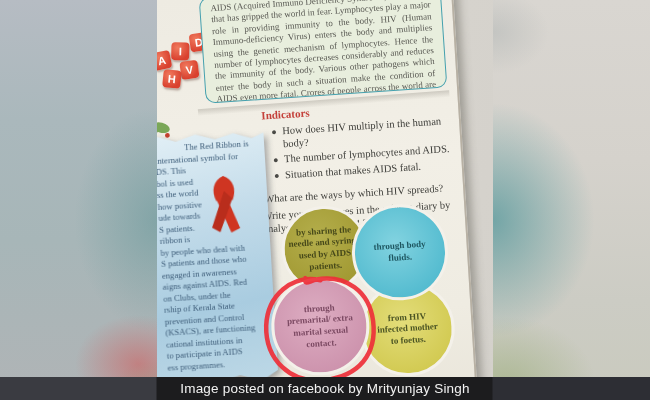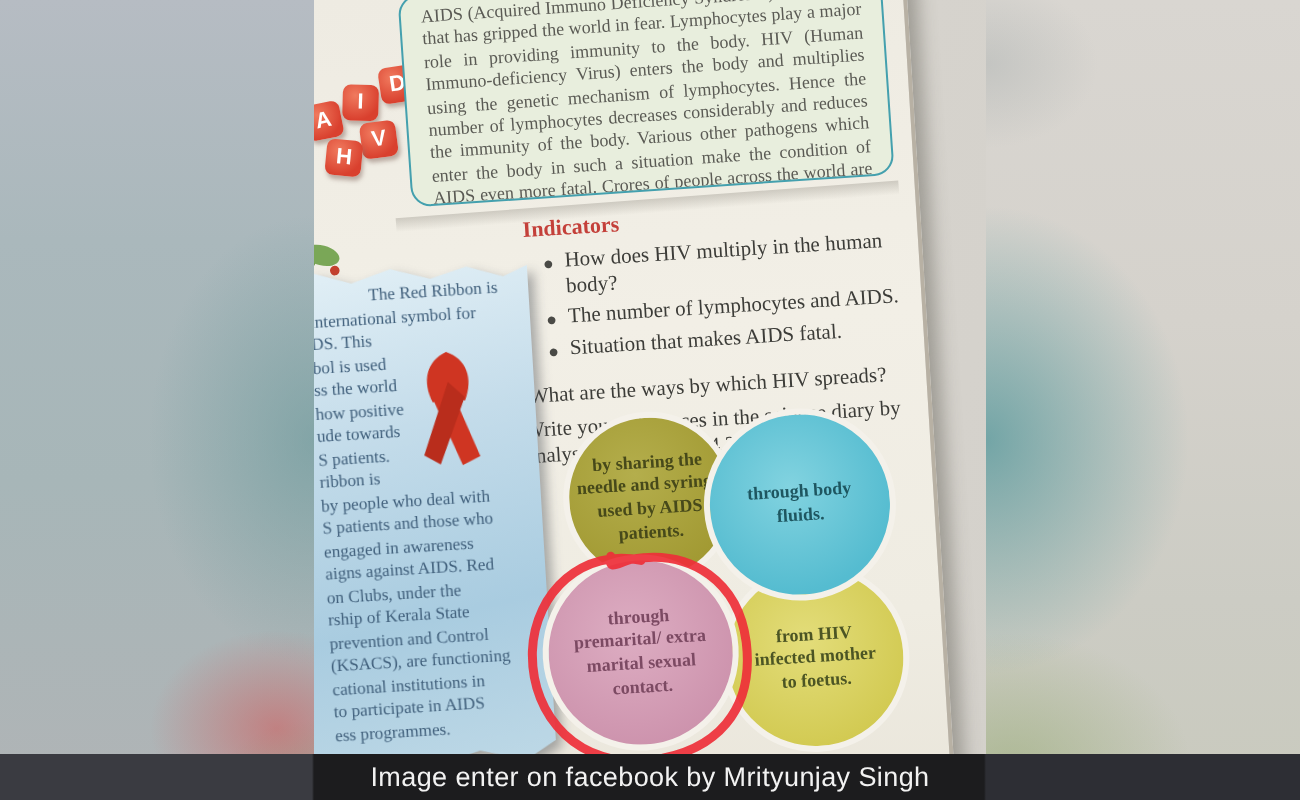--- a/index.html
+++ b/index.html
@@ -192,16 +192,16 @@
             <path d="M11 25 L 19 17 L 33 55 L 24 59 Z" fill="#cf3522"></path>
             <path d="M27 25 L 19 17 L 5 53 L 13 58 Z" fill="#b92d1c"></path>
           </svg>
         </div>
       </div>
 
     </div>
   </div>
 
   <div class="caption-bar">
-    <span>Image enter on facebook by Mrityunjay Singh</span>
+    <span>Image posted on facebook by Mrityunjay Singh</span>
   </div>
 
 </div>
 
 </body></html>

